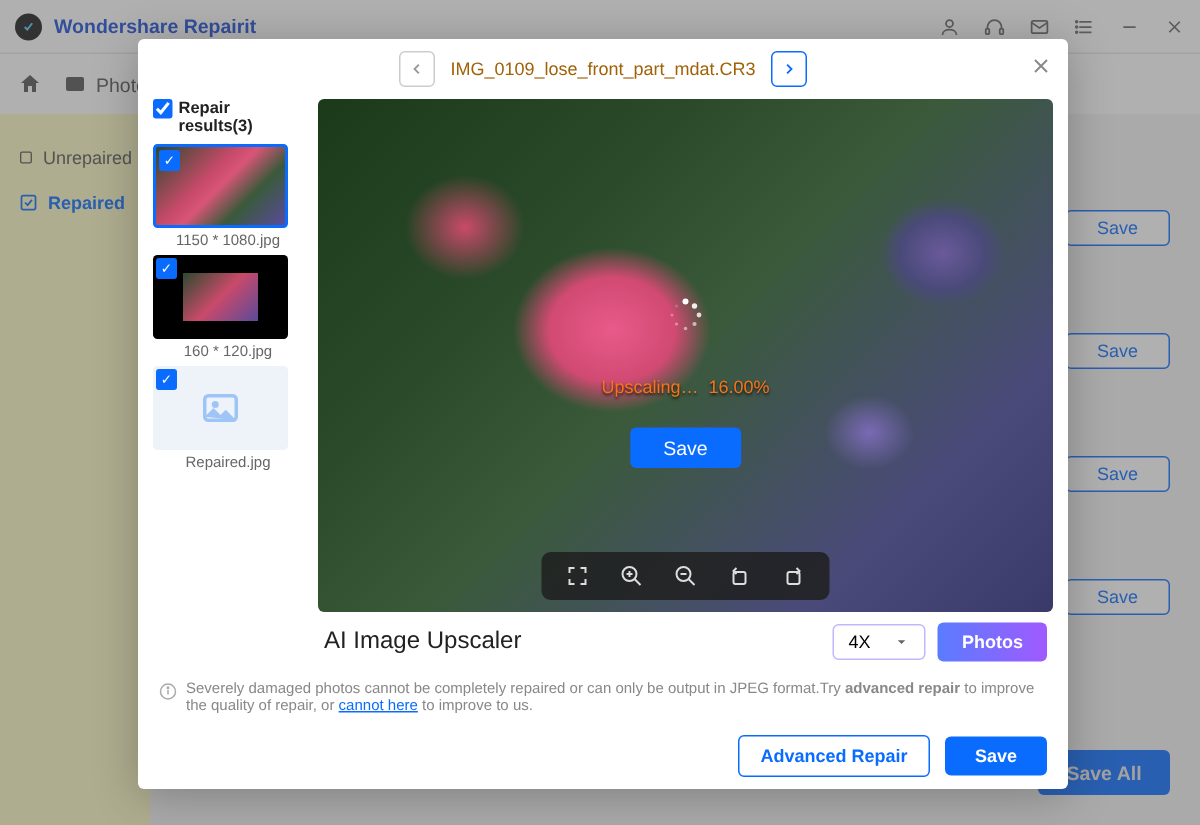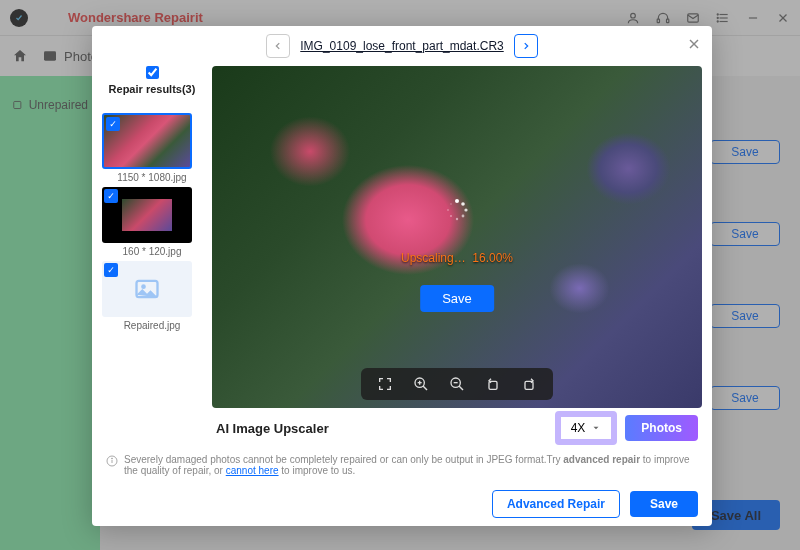--- a/index.html
+++ b/index.html
@@ -2,58 +2,58 @@
 <html><head>
 <meta charset="utf-8">
 <style>
 * { box-sizing: border-box; margin: 0; padding: 0; font-family: -apple-system, BlinkMacSystemFont, 'Segoe UI', sans-serif; }
 body { width: 800px; height: 550px; background: #f5f5f5; position: relative; overflow: hidden; }
 
 
 .titlebar { height: 36px; background: #fff; display: flex; align-items: center; padding: 0 10px; border-bottom: 1px solid #e5e5e5; }
 .logo { width: 18px; height: 18px; border-radius: 50%; background: #1a1a1a; display: flex; align-items: center; justify-content: center; margin-right: 8px; }
 .logo svg { width: 10px; height: 10px; }
-.title { font-size: 13px; font-weight: 600; color: #ef4444; flex: 1; margin-left: 32px; }
+.title { font-size: 13px; font-weight: 600; color: #1d4ed8; flex: 1; }
 .titlebar-icons { display: flex; gap: 16px; align-items: center; }
 .titlebar-icons span { color: #666; cursor: pointer; display: flex; }
 .titlebar-icons svg { width: 14px; height: 14px; }
 
 
 .toolbar { height: 40px; background: #fff; display: flex; align-items: center; padding: 0 12px; gap: 14px; }
 .toolbar-btn { color: #555; display: flex; align-items: center; gap: 6px; font-size: 13px; cursor: pointer; }
 .toolbar-btn svg { width: 16px; height: 16px; }
 
 
-.sidebar { position: absolute; left: 0; top: 76px; width: 100px; background: #86efac; height: calc(550px - 76px); padding-top: 14px; }
+.sidebar { position: absolute; left: 0; top: 76px; width: 100px; background: #fef9c3; height: calc(550px - 76px); padding-top: 14px; }
 .sidebar-item { display: flex; align-items: center; gap: 6px; padding: 8px 12px; font-size: 12px; color: #555; cursor: pointer; }
 .sidebar-item.active { color: #0a6cff; font-weight: 600; }
 .sidebar-item svg { width: 14px; height: 14px; }
 
 
 .right-col { position: absolute; right: 20px; top: 140px; display: flex; flex-direction: column; gap: 58px; }
 .save-btn { width: 70px; height: 24px; border: 1px solid #0a6cff; color: #0a6cff; background: #fff; border-radius: 4px; font-size: 12px; cursor: pointer; }
-.save-all-btn { position: absolute; right: 20px; bottom: 20px; width: 88px; height: 30px; background: #0a6cff; color: #0f172a; border: none; border-radius: 4px; font-size: 13px; font-weight: 600; cursor: pointer; margin-top: 25px; }
+.save-all-btn { position: absolute; right: 20px; bottom: 20px; width: 88px; height: 30px; background: #0a6cff; color: #e5e5e5; border: none; border-radius: 4px; font-size: 13px; font-weight: 600; cursor: pointer; margin-top: 25px; }
 
 
 .overlay { position: absolute; top: 0; left: 0; width: 800px; height: 550px; background: rgba(80,80,80,0.45); z-index: 10; }
 
 
 .modal { position: absolute; top: 26px; left: 92px; width: 620px; height: 500px; background: #fff; border-radius: 4px; box-shadow: 0 4px 30px rgba(0,0,0,0.25); z-index: 20; display: flex; flex-direction: column; }
 
 .modal-header { height: 40px; display: flex; align-items: center; justify-content: center; position: relative; }
 .nav-btn { width: 24px; height: 24px; border: 1px solid #ccc; border-radius: 4px; background: #fff; display: flex; align-items: center; justify-content: center; cursor: pointer; }
 .nav-btn.blue { border-color: #0a6cff; color: #0a6cff; }
-.filename { font-size: 12px; color: #0f172a; margin: 0 10px; text-decoration: underline; }
+.filename { font-size: 12px; color: #a16207; margin: 0 10px; }
 .close-btn { position: absolute; right: 10px; top: 10px; cursor: pointer; color: #888; }
 .close-btn svg { width: 16px; height: 16px; }
 
 .modal-body { flex: 1; display: flex; gap: 10px; padding: 0 10px; overflow: hidden; }
 
 .thumb-col { width: 100px; }
-.checkbox-row { display: flex; align-items: center; gap: 4px; font-size: 11px; font-weight: 600; margin-bottom: 18px; color: #222; flex-direction: column; }
+.checkbox-row { display: flex; align-items: flex-start; gap: 4px; font-size: 11px; font-weight: 600; margin-bottom: 6px; color: #222; }
 .checkbox-row input { accent-color: #0a6cff; }
 .thumb { margin-bottom: 4px; position: relative; }
 .thumb.selected .thumb-img { border: 2px solid #0a6cff; }
 .thumb-img { width: 90px; height: 56px; border-radius: 3px; background: #333; position: relative; overflow: hidden; }
 .thumb-check { position: absolute; top: 2px; left: 2px; width: 14px; height: 14px; background: #0a6cff; border-radius: 2px; display: flex; align-items: center; justify-content: center; color: #fff; font-size: 9px; z-index: 2;}
 .thumb-label { font-size: 10px; color: #666; text-align: center; margin-top: 3px; }
 .thumb-flower { background: linear-gradient(135deg, #2d4a2d 0%, #c94a6a 40%, #d85577 50%, #3a5a3a 70%, #5a4a9a 100%); }
 .thumb-black { background: #000; display:flex; align-items:center; justify-content:center; }
 .thumb-black-inner { width: 50px; height: 32px; background: linear-gradient(135deg, #2d4a2d, #c94a6a, #5a4a9a); }
 .thumb-missing { background: #eef3fa; display: flex; align-items: center; justify-content: center; }
@@ -71,22 +71,22 @@
 .spinner svg { animation: spin 1s linear infinite; }
 @keyframes spin { to { transform: rotate(360deg); } }
 .progress-text { position: absolute; top: 54%; left: 50%; transform: translateX(-50%); color: #f97316; font-size: 12px; text-shadow: 0 1px 2px rgba(0,0,0,0.8); white-space: nowrap;}
 .stop-btn { position: absolute; top: 64%; left: 50%; transform: translateX(-50%); background: #0a6cff; color: #fff; border: none; padding: 6px 22px; border-radius: 4px; font-size: 13px; cursor: pointer; }
 
 .preview-toolbar { position: absolute; bottom: 8px; left: 50%; transform: translateX(-50%); background: rgba(30,30,30,0.85); border-radius: 6px; display: flex; gap: 20px; padding: 8px 16px; }
 .preview-toolbar span { color: #ddd; cursor: pointer; display: flex; }
 .preview-toolbar svg { width: 16px; height: 16px; }
 
 .upscaler-row { height: 40px; display: flex; align-items: center; padding: 0 14px; gap: 8px; }
-.upscaler-label { font-size: 13px; font-weight: 700; color: #222; flex: 1; margin-left: 110px; }
-.multiplier { border: 6px solid #c4b5fd; border-radius: 4px; padding: 4px 10px; font-size: 12px; display: flex; align-items: center; gap: 6px; cursor: pointer; }
+.upscaler-label { font-size: 16px; font-weight: 400; color: #222; flex: 1; margin-left: 110px; }
+.multiplier { border: 1px solid #c4b5fd; border-radius: 4px; padding: 4px 10px; font-size: 12px; display: flex; align-items: center; gap: 16px; cursor: pointer; }
 .process-btn { background: linear-gradient(90deg, #5a7cff, #a05aff); color: #fff; border: none; padding: 6px 16px; border-radius: 4px; font-size: 12px; font-weight: 600; cursor: pointer; }
 
 .info-row { padding: 6px 14px; font-size: 10px; color: #888; display: flex; gap: 6px; align-items: flex-start; }
 .info-row a { color: #0a6cff; text-decoration: underline; cursor: pointer; }
 .info-icon { color: #aaa; flex-shrink: 0; margin-top: 1px; }
 
 .modal-footer { height: 44px; display: flex; align-items: center; justify-content: flex-end; gap: 10px; padding: 0 14px; }
 .adv-repair-btn { border: 1px solid #0a6cff; color: #0a6cff; background: #fff; padding: 6px 14px; border-radius: 4px; font-size: 12px; font-weight: 600; cursor: pointer; }
 .footer-save-btn { background: #0a6cff; color: #fff; border: none; padding: 6px 20px; border-radius: 4px; font-size: 12px; font-weight: 600; cursor: pointer; }
 </style>
@@ -157,20 +157,27 @@
     <span>Photos</span>
   </span>
 </div>
 
 <div class="sidebar">
   <div class="sidebar-item">
     <svg viewBox="0 0 24 24" fill="none" stroke="currentColor" stroke-width="2">
         <rect x="4" y="4" width="16" height="16" rx="2"></rect>
       </svg>
     <span>Unrepaired</span>
+  </div>
+  <div class="sidebar-item active">
+    <svg viewBox="0 0 24 24" fill="none" stroke="currentColor" stroke-width="2">
+        <rect x="4" y="4" width="16" height="16" rx="2"></rect>
+        <path d="M8 12l3 3 5-6"></path>
+      </svg>
+    <span>Repaired</span>
   </div>
 </div>
 
 <div class="right-col">
   <button class="save-btn">Save</button>
   <button class="save-btn">Save</button>
   <button class="save-btn">Save</button>
   <button class="save-btn">Save</button>
 </div>
 <button class="save-all-btn">Save All</button>

